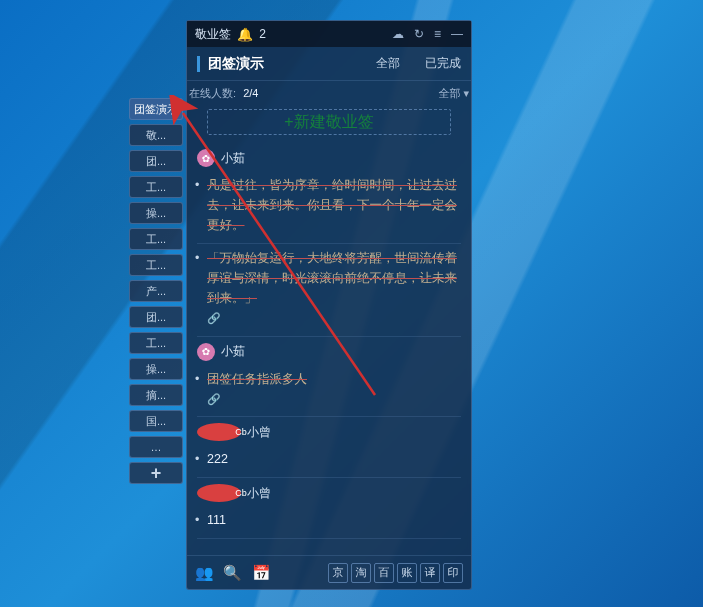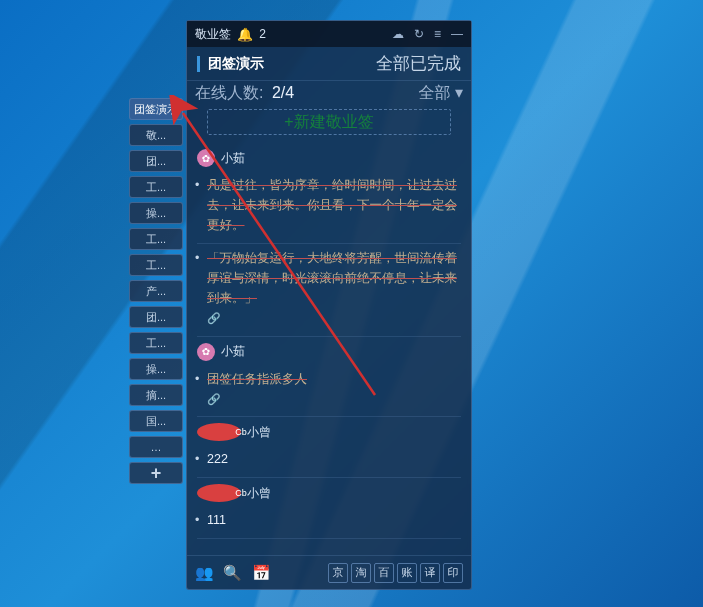--- a/index.html
+++ b/index.html
@@ -82,27 +82,27 @@
     .tb-icon { color: #9db3cf; font-size: 12px; cursor: pointer; }
     .header {
       height: 34px;
       display: flex;
       align-items: center;
       padding: 0 10px;
       border-bottom: 1px solid rgba(90,130,180,0.3);
     }
     .header-marker { width: 3px; height: 16px; background: #3a96dd; margin-right: 8px; }
     .header-title { font-size: 14px; font-weight: bold; color: #fff; flex: 1; }
-    .header-right { font-size: 17px; color: #c6d6e8; display: flex; gap: 0; }
+    .header-right { font-size: 12px; color: #c6d6e8; display: flex; gap: 25px; }
     .subheader {
       height: 24px;
       display: flex;
       align-items: center;
-      padding: 0 8px;
-      font-size: 16px;
+      padding: 0 2px;
+      font-size: 11px;
       color: #a0b5cf;
       justify-content: space-between;
     }
     .subheader .online-count { color: #e8f0fa; margin-left: 4px; }
     .new-note {
       margin: 4px 20px 8px;
       height: 26px;
       border: 1px dashed rgba(120,160,210,0.6);
       border-radius: 2px;
       display: flex;

